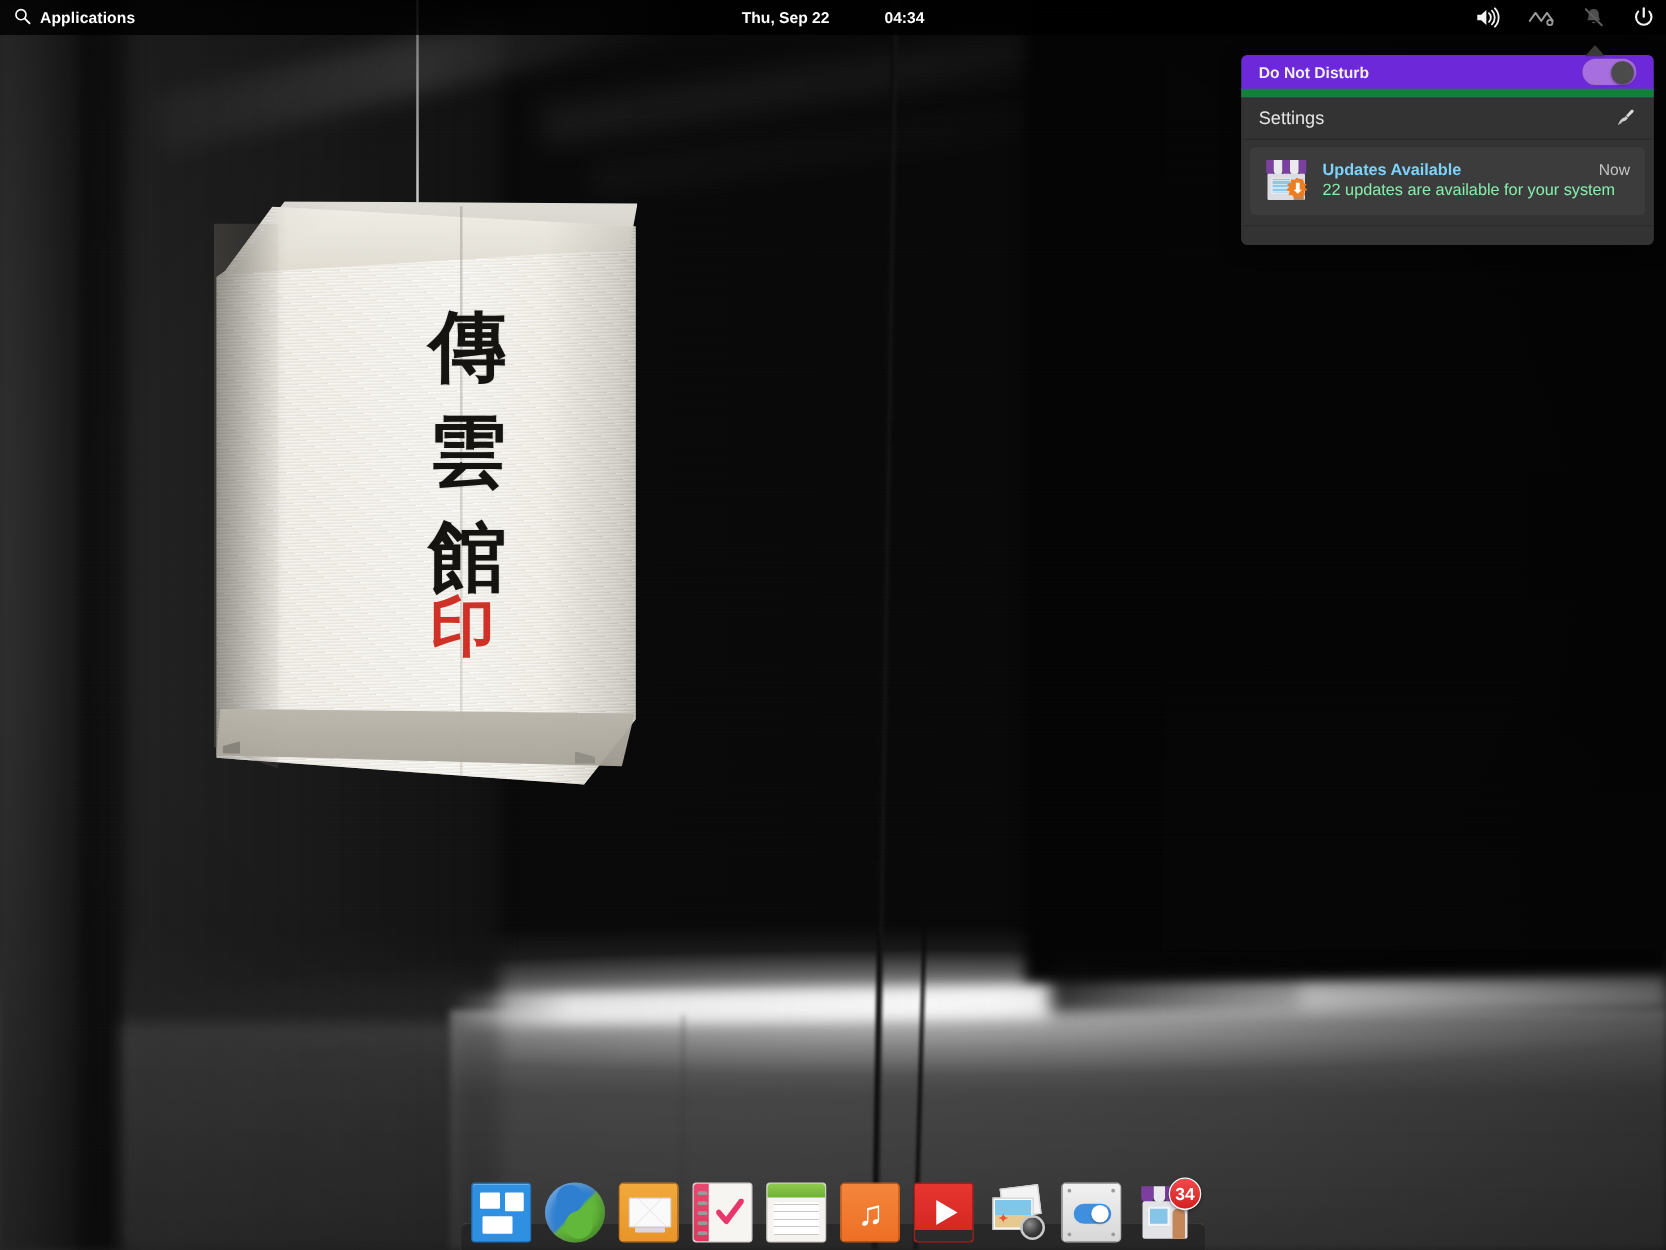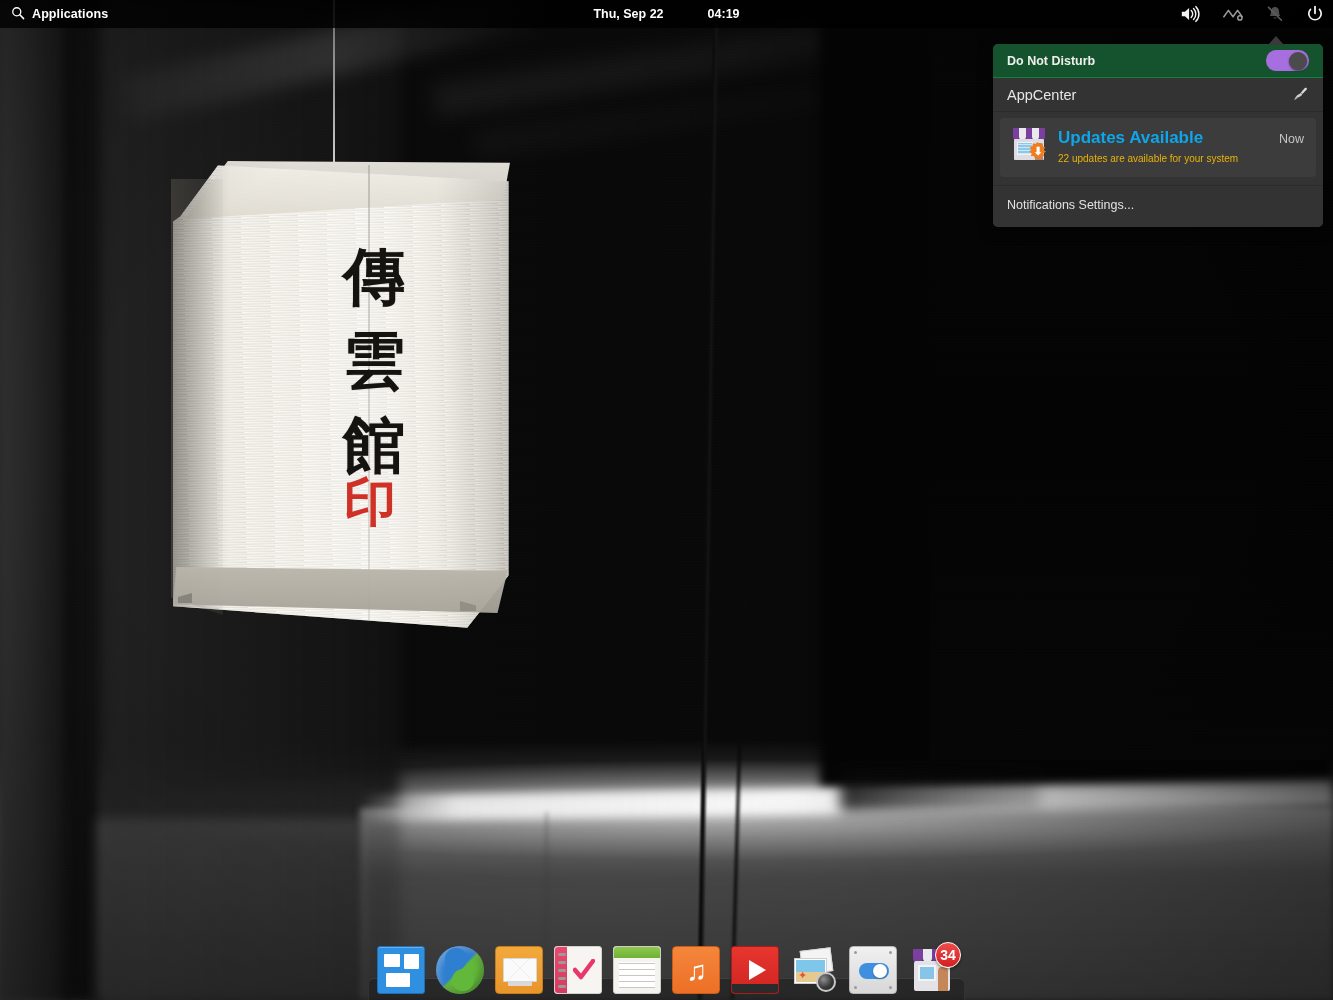--- a/index.html
+++ b/index.html
@@ -201,22 +201,22 @@
     color:#e8e8e8;
   }
   .notif-arrow{
     position:absolute; left:1268px; top:36px; width:0;height:0;
     border-left:8px solid transparent; border-right:8px solid transparent;
     border-bottom:9px solid #3a3a3a; z-index:61;
   }
   .dnd-row{
     display:flex; align-items:center; justify-content:space-between;
     padding:0 14px; height:34px;
-    background:#14532d;
-    border-bottom:1px solid #15803d;
+    background:#6d28d9;
+    border-bottom:7px solid #15803d;
   }
   .dnd-label{ font-size:12.5px; font-weight:bold; color:#efefef; }
   .toggle{
     width:43px; height:21px; border-radius:11px;
     background:#5a5a5a; position:relative; cursor:pointer;
   }
   .toggle-track-on{
     position:absolute; left:0; top:0; width:43px; height:21px; border-radius:11px;
     background:#a66ede;
   }
@@ -232,23 +232,23 @@
   .app-title{ font-size:14.5px; color:#e6e6e6; }
   .clear-btn{ cursor:pointer; opacity:.92; display:flex; align-items:center; }
   .notif-list{ padding:6px 7px 8px 7px; background:#333333; border-bottom:1px solid #2b2b2b;}
   .notif-card{
     background:#3c3c3c; border-radius:4px;
     display:flex; align-items:flex-start; gap:12px;
     padding:10px 12px 11px 12px; cursor:pointer;
   }
   .notif-text{ flex:1; min-width:0; }
   .notif-row1{ display:flex; align-items:baseline; justify-content:space-between; }
-  .notif-title{ font-size:17px; font-weight:bold; color:#0ea5e9; }
+  .notif-title{ font-size:13px; font-weight:bold; color:#7dd3fc; }
   .notif-time{ font-size:12.5px; color:#c4c4c4; margin-left:10px; flex:none; }
-  .notif-body{ font-size:10px; color:#eab308; margin-top:19px; line-height:15px; }
+  .notif-body{ font-size:13px; color:#86efac; margin-top:19px; line-height:15px; }
   .notif-actions{ background:#333333; padding:6px 0 9px 0; }
   .notif-action{
     font-size:12.5px; color:#e2e2e2; padding:6px 14px; cursor:pointer;
   }
 
   
   .ac-icon{ position:relative; width:34px; height:32px; flex:none; }
   .ac-awning{ position:absolute; left:1px; top:0; width:32px; height:12px; display:flex; }
   .ac-awning span{ flex:1; height:12px; border-radius:0 0 4px 4px; }
   .ac-purple{ background:#7b3fa0; }
@@ -407,21 +407,21 @@
       <svg width="14" height="14" viewBox="0 0 16 16">
         <circle cx="6.6" cy="6.6" r="4.6" fill="none" stroke="#fff" stroke-width="1.5"></circle>
         <line x1="10.1" y1="10.1" x2="14.4" y2="14.4" stroke="#fff" stroke-width="1.7" stroke-linecap="round"></line>
       </svg>
     </span>
     <span class="apps-label">Applications</span>
   </div>
 
   <div class="panel-center">
     <span class="panel-date">Thu, Sep 22</span>
-    <span class="panel-time">04:19</span>
+    <span class="panel-time">04:34</span>
   </div>
 
   <div class="panel-right">
     <span class="panel-icon">
       <svg width="20" height="18" viewBox="0 0 22 18">
         <path d="M2 6.5h3.4L10 2.4v13.2L5.4 11.5H2z" fill="#f2f2f2"></path>
         <path d="M12.3 5.2a5.2 5.2 0 0 1 0 7.6" fill="none" stroke="#f2f2f2" stroke-width="1.6" stroke-linecap="round"></path>
         <path d="M14.9 3a8.5 8.5 0 0 1 0 12" fill="none" stroke="#f2f2f2" stroke-width="1.6" stroke-linecap="round"></path>
         <path d="M17.5 .9a11.6 11.6 0 0 1 0 16.2" fill="none" stroke="#f2f2f2" stroke-width="1.6" stroke-linecap="round"></path>
       </svg>
@@ -453,21 +453,21 @@
 
   <div class="dnd-row">
     <span class="dnd-label">Do Not Disturb</span>
     <span class="toggle">
       <span class="toggle-track-on"></span>
       <span class="toggle-knob"></span>
     </span>
   </div>
 
   <div class="app-head">
-    <span class="app-title">AppCenter</span>
+    <span class="app-title">Settings</span>
     <span class="clear-btn">
       <svg width="17" height="17" viewBox="0 0 18 18">
         <path d="M13.6 2.2c.5-.5 1.3-.5 1.8 0s.5 1.3 0 1.8L11 8.4 9.4 6.8z" fill="#e8e8e8"></path>
         <path d="M9.1 7.1 11 9l-1.3 1.3c-.6.6-1.5 1.2-2.7 1.5-1.3.3-2.4.9-3.1 1.6-.3.3-.6.2-.5-.2.2-1 .9-2.2 1.8-3.1.9-.9 2-1.6 3.1-1.9z" fill="#dcdcdc"></path>
         <path d="M4.3 11.6c-.9.9-1.5 2-1.7 2.9-.1.4.2.5.5.2.7-.7 1.7-1.3 3-1.6z" fill="#c9c9c9"></path>
       </svg>
     </span>
   </div>
 
   <div class="notif-list">
@@ -492,21 +492,20 @@
         <span class="notif-row1">
           <span class="notif-title">Updates Available</span>
           <span class="notif-time">Now</span>
         </span>
         <span class="notif-body">22 updates are available for your system</span>
       </span>
     </div>
   </div>
 
   <div class="notif-actions">
-    <div class="notif-action">Notifications Settings...</div>
   </div>
 </div>
 
 <div id="dock"></div>
 <div id="dock-items">
 
   <div class="dock-item">
     <span class="di ic-mt">
       <i style="left:6px;top:7px;width:16px;height:13px;"></i>
       <i style="left:26px;top:7px;width:15px;height:15px;"></i>

